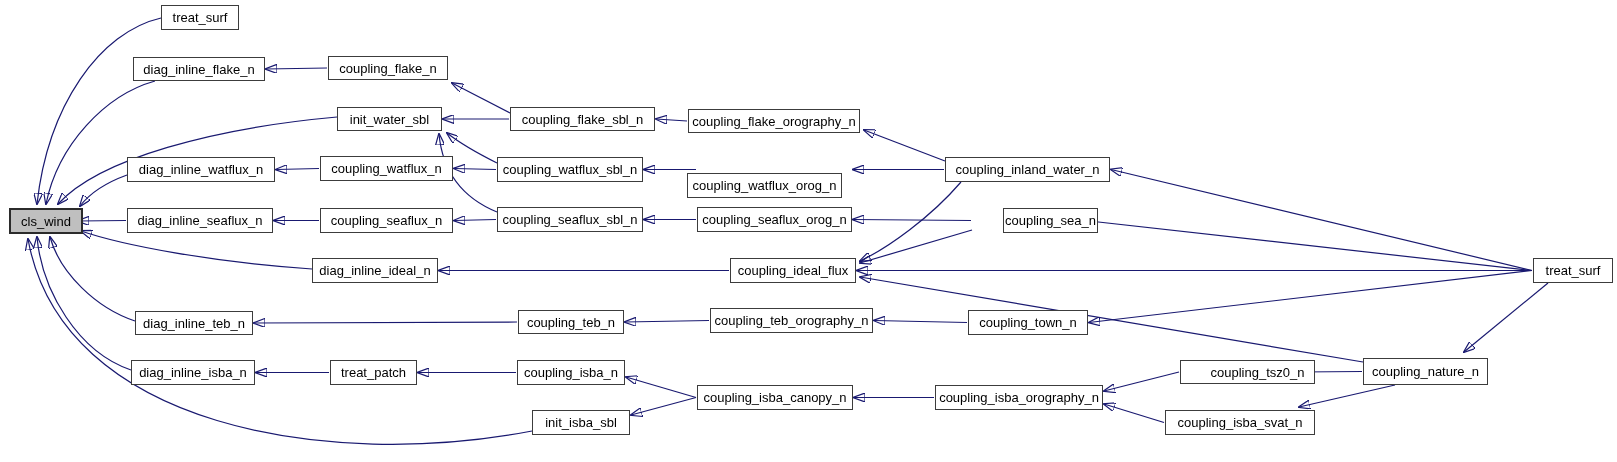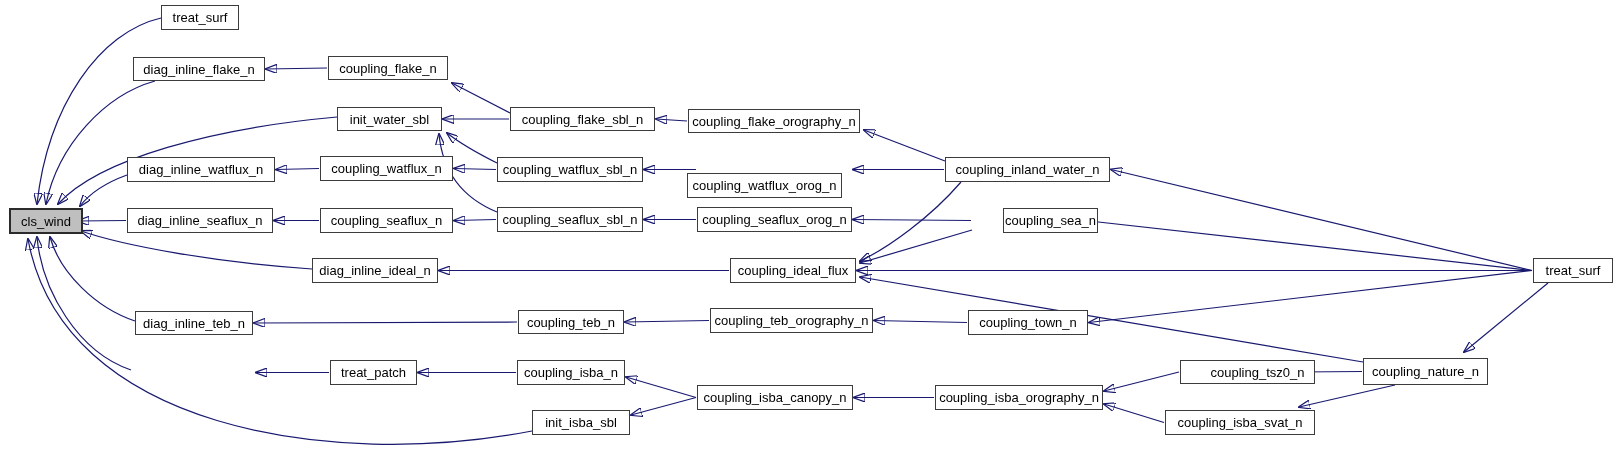--- a/index.html
+++ b/index.html
@@ -151,20 +151,23 @@
     </div>
     <div class="node" style="left: 518px; top: 310px; width: 106px; height: 24px; border-color: rgb(60, 60, 60);">
       <span>coupling_teb_n</span>
     </div>
     <div class="node" style="left: 710px; top: 308px; width: 163px; height: 25px; border-color: rgb(60, 60, 60);">
       <span>coupling_teb_orography_n</span>
     </div>
     <div class="node" style="left: 968px; top: 310px; width: 120px; height: 25px; border-color: rgb(60, 60, 60); text-align: center;">
       <span>coupling_town_n</span>
     </div>
+    <div class="node" style="left: 131px; top: 360px; width: 124px; height: 25px; border-color: rgb(60, 60, 60);">
+      <span>diag_inline_isba_n</span>
+    </div>
     <div class="node" style="left: 330px; top: 360px; width: 87px; height: 25px; border-color: rgb(60, 60, 60);">
       <span>treat_patch</span>
     </div>
     <div class="node" style="left: 517px; top: 360px; width: 108px; height: 25px; border-color: rgb(60, 60, 60);">
       <span>coupling_isba_n</span>
     </div>
     <div class="node" style="left: 1180px; top: 360px; width: 135px; height: 24px; border-color: rgb(60, 60, 60); padding-left: 20px;">
       <span>coupling_tsz0_n</span>
     </div>
     <div class="node" style="left: 1363px; top: 358px; width: 125px; height: 27px; border-color: rgb(60, 60, 60);">

